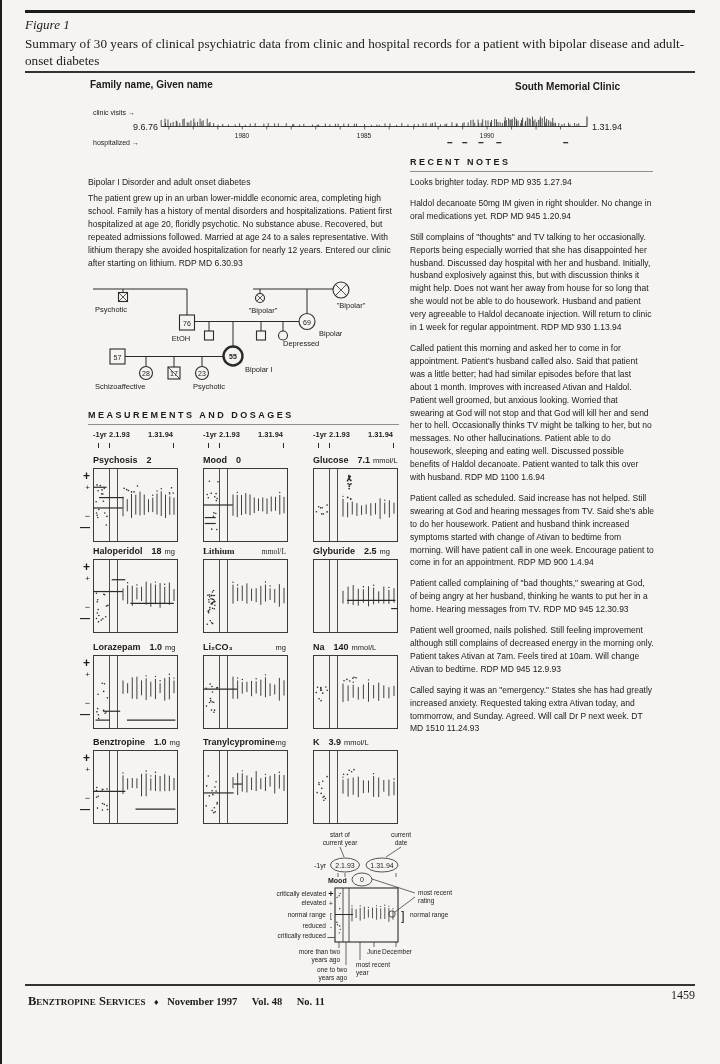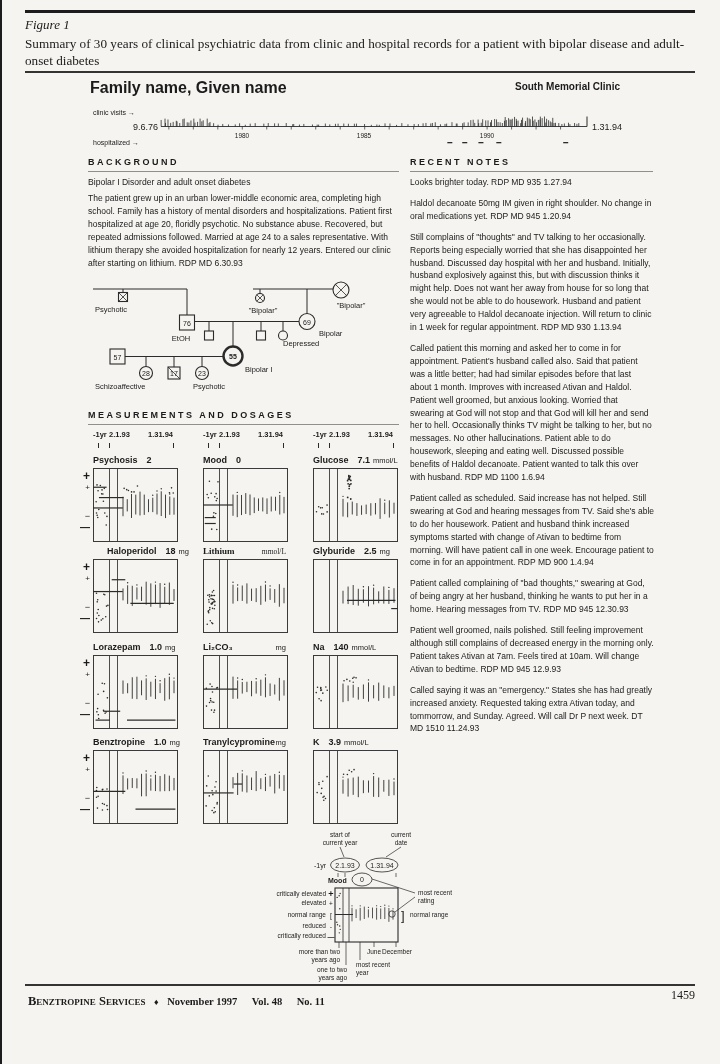--- a/index.html
+++ b/index.html
@@ -3,21 +3,21 @@
 <meta charset="utf-8">
 <style>
   html,body{margin:0;padding:0;background:#e9e8e4;}
   #page{position:relative;width:720px;height:1064px;background:#f5f4f0;overflow:hidden;
         font-family:"Liberation Sans",sans-serif;color:#1b1b1b;}
   .abs{position:absolute;}
   
   .rule{position:absolute;background:#1c1c1c;}
   .figlabel{font-family:"Liberation Serif",serif;font-weight:normal;font-style:italic;font-size:13px;}
   .figtitle{font-family:"Liberation Serif",serif;font-size:13.2px;line-height:16.5px;}
-  .pname{font-size:16px;font-weight:bold;}
+  .pname{font-size:10px;font-weight:bold;}
   .clinic{font-size:10px;font-weight:bold;text-align:right;}
   .sechead{font-size:9px;font-weight:bold;letter-spacing:2.5px;padding-bottom:4px;
            border-bottom:1px solid #8f8f8b;}
   .bodytext{font-size:8.5px;line-height:12.9px;}
   .bodytext p{margin:0 0 8px 0;}
   .diag{font-size:8.6px;}
   
   .ctitle{display:flex;align-items:baseline;white-space:nowrap;font-size:9px;}
   .cname{font-weight:bold;}
   .cval{font-weight:bold;margin-left:9px;}
@@ -222,21 +222,20 @@
       </g>
     <g id="hosp-marks">
         <rect x="359.32800000000003" y="40" width="5" height="1.3" fill="#2b2b2b"></rect>
         <rect x="374.238" y="40" width="5" height="1.3" fill="#2b2b2b"></rect>
         <rect x="390.426" y="40" width="5" height="1.3" fill="#2b2b2b"></rect>
         <rect x="408.31800000000004" y="40" width="5" height="1.3" fill="#2b2b2b"></rect>
         <rect x="475.2" y="40" width="5" height="1.3" fill="#2b2b2b"></rect>
       </g>
   </svg>
 
-  <div class="abs sechead" style="left:88px;top:157px;width:311px;">BACKGROUND</div>
   <div class="abs sechead" style="left:410px;top:157px;width:243px;">RECENT NOTES</div>
 
   <div class="abs bodytext diag" style="left:88px;top:176px;width:313px;">Bipolar I Disorder and adult onset diabetes</div>
   <div class="abs bodytext" style="left:88px;top:192px;width:313px;">The patient grew up in an urban lower-middle economic area, completing high school. Family has a history of mental disorders and hospitalizations. Patient first hospitalized at age 20, floridly psychotic. No substance abuse. Recovered, but repeated admissions followed. Married at age 24 to a sales representative. With lithium therapy she avoided hospitalization for nearly 12 years. Entered our clinic after starting on lithium. RDP MD 6.30.93</div>
 
   <svg class="abs" style="left:85px;top:281px;" width="300" height="118" viewBox="0 0 300 118">
 
     <line x1="8" y1="8" x2="102" y2="8" class="ln"></line>
     <line x1="38" y1="8" x2="38" y2="11.5" class="ln"></line>
     <rect x="33.5" y="11.5" width="9" height="9" class="shape"></rect>
@@ -459,21 +458,21 @@
         <circle cx="36.10103044770658" cy="9.999912620984919" r="0.9" fill="#2b2b2b"></circle>
         <circle cx="35.8243579884991" cy="8.419619689568599" r="0.9" fill="#2b2b2b"></circle>
         <circle cx="37.21511631105095" cy="8.375411950823139" r="0.9" fill="#2b2b2b"></circle>
         <circle cx="35.34528727941215" cy="11.223630379307881" r="0.9" fill="#2b2b2b"></circle>
         <circle cx="36.88917326200753" cy="16.606648202924177" r="0.9" fill="#2b2b2b"></circle>
         <circle cx="34.597234774567184" cy="12.646518628746387" r="0.9" fill="#2b2b2b"></circle>
         <circle cx="36.24241307303309" cy="18.153378973086284" r="0.9" fill="#2b2b2b"></circle>
         <circle cx="35.83694099746644" cy="7.5639460948665285" r="0.9" fill="#2b2b2b"></circle>
         <circle cx="37.97321327049285" cy="15.780510040845506" r="0.9" fill="#2b2b2b"></circle>
       </svg>
-      <div class="ctitle" style="position:absolute;left:107px;top:546px;width:85px;">
+      <div class="ctitle" style="position:absolute;left:93px;top:546px;width:85px;">
         <span class="cname">Haloperidol</span>
         <span class="cval">18</span>
         <span class="cunit">mg</span>
       </div>
       <div class="sym" style="left:77px;top:560px;font-size:12px;font-weight:bold;position:absolute;">+</div>
       <div class="sym" style="left:77px;top:574px;font-size:8px;font-weight:normal;position:absolute;">+</div>
       <div class="sym" style="left:77px;top:602px;font-size:9px;font-weight:normal;position:absolute;">−</div>
       <div class="sym" style="left:77px;top:613px;font-size:10px;font-weight:bold;position:absolute;">—</div>
       <svg width="85" height="74" viewBox="0 0 85 74" style="position:absolute;left:93px;top:559px;">
         <rect x="0.5" y="0.5" width="84" height="73" fill="none" stroke="#3a3a3a" stroke-width="1"></rect>

